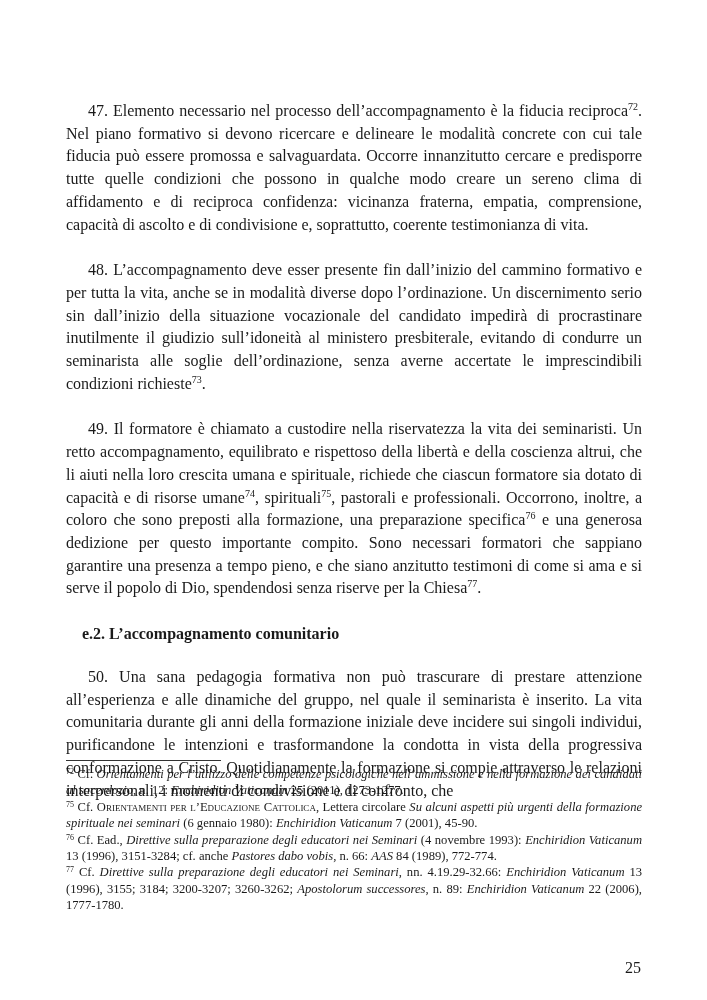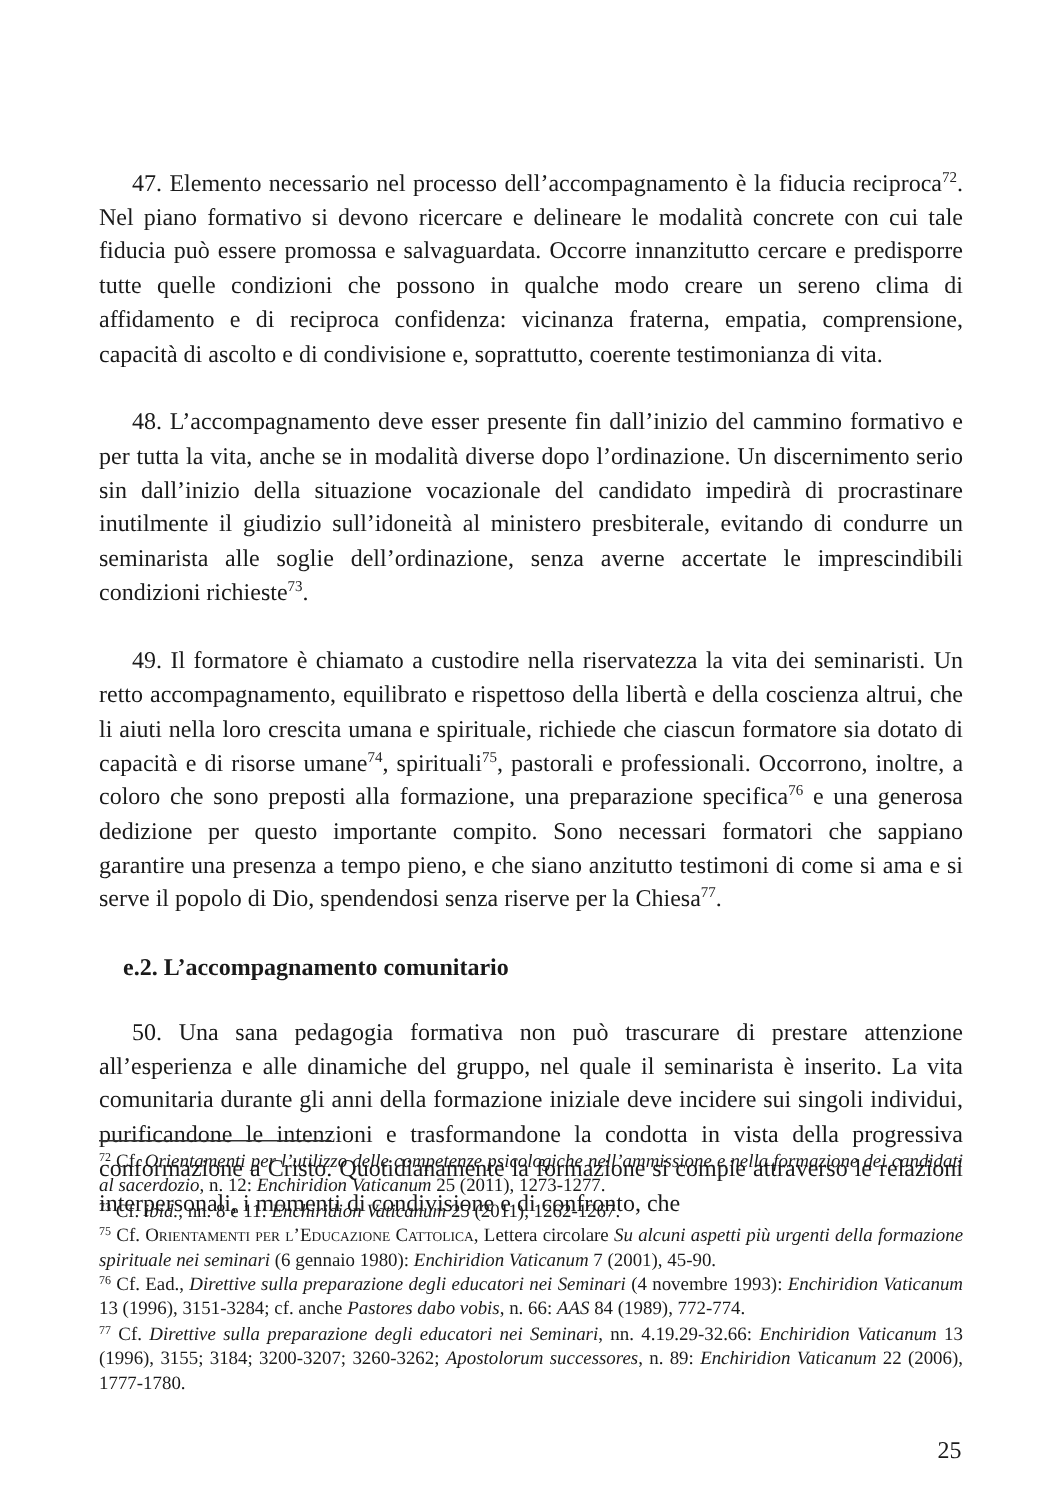--- a/index.html
+++ b/index.html
@@ -1,17 +1,17 @@
 <!DOCTYPE html>
 <html><head>
 <meta charset="utf-8">
 <style>
   html, body { margin: 0; padding: 0; background: #ffffff; }
   body { width: 707px; height: 1000px; position: relative; overflow: hidden; color: #1a1a1a; }
-  .page { position: absolute; left: 66px; top: 112px; width: 576px; font-family: "Liberation Serif", serif; }
+  .page { position: absolute; left: 66px; top: 100px; width: 576px; font-family: "Liberation Serif", serif; }
   .para { font-size: 16px; line-height: 22.7px; text-align: justify; text-indent: 22px; margin: 0 0 23px 0; }
   sup { font-size: 10px; line-height: 0; vertical-align: 6px; }
   .heading { font-size: 16px; font-weight: bold; margin: 2px 0 21px 16px; line-height: 22px; }
   .rule { position: absolute; left: 66px; top: 760px; width: 155px; height: 1px; background: #333; }
   .notes { position: absolute; left: 66px; top: 766px; width: 576px; font-family: "Liberation Serif", serif; font-size: 12.6px; line-height: 16.4px; text-align: justify; }
   .note { margin: 0; }
   .note sup { font-size: 8px; vertical-align: 4px; }
   .sc { font-variant: small-caps; }
   .pagenum { position: absolute; right: 66px; top: 940px; font-family: "Liberation Serif", serif; font-size: 16px; margin-top: 19px; }
 </style>
@@ -25,19 +25,18 @@
   <div class="heading">e.2. L’accompagnamento comunitario</div>
   <p class="para">
     <span>50.</span><span> Una sana pedagogia formativa non può trascurare di prestare attenzione all’esperienza e alle dinamiche del gruppo, nel quale il seminarista è inserito. La vita comunitaria durante gli anni della formazione iniziale deve incidere sui singoli individui, purificandone le intenzioni e trasformandone la condotta in vista della progressiva conformazione a Cristo. Quotidianamente la formazione si compie attraverso le relazioni interpersonali, i momenti di condivisione e di confronto, che</span>
   </p>
 </div>
 
 <div class="rule"></div>
 
 <div class="notes">
   <p class="note"><sup>72</sup><span> Cf. </span><i>Orientamenti per l’utilizzo delle competenze psicologiche nell’ammissione e nella formazione dei candidati al sacerdozio</i><span>, n. 12: </span><i>Enchiridion Vaticanum</i><span> 25 (2011), 1273-1277.</span></p>
-  <p class="note"><sup>73</sup><span> Cf. </span><i>ibid.</i><span>, nn. 8 e 11: </span><i>Enchiridion Vaticanum</i><span> 25 (2011), 1262-1267.</span></p>
   <p class="note"><sup>75</sup><span> Cf. </span><span class="sc">Orientamenti per l’Educazione Cattolica</span><span>, Lettera circolare </span><i>Su alcuni aspetti più urgenti della formazione spirituale nei seminari</i><span> (6 gennaio 1980): </span><i>Enchiridion Vaticanum</i><span> 7 (2001), 45-90.</span></p>
   <p class="note"><sup>76</sup><span> Cf. Ead., </span><i>Direttive sulla preparazione degli educatori nei Seminari</i><span> (4 novembre 1993): </span><i>Enchiridion Vaticanum</i><span> 13 (1996), 3151-3284; cf. anche </span><i>Pastores dabo vobis</i><span>, n. 66: </span><i>AAS</i><span> 84 (1989), 772-774.</span></p>
   <p class="note"><sup>77</sup><span> Cf. </span><i>Direttive sulla preparazione degli educatori nei Seminari</i><span>, nn. 4.19.29-32.66: </span><i>Enchiridion Vaticanum</i><span> 13 (1996), 3155; 3184; 3200-3207; 3260-3262; </span><i>Apostolorum successores</i><span>, n. 89: </span><i>Enchiridion Vaticanum</i><span> 22 (2006), 1777-1780.</span></p>
 </div>
 
 <div class="pagenum">25</div>
 
 </body></html>

